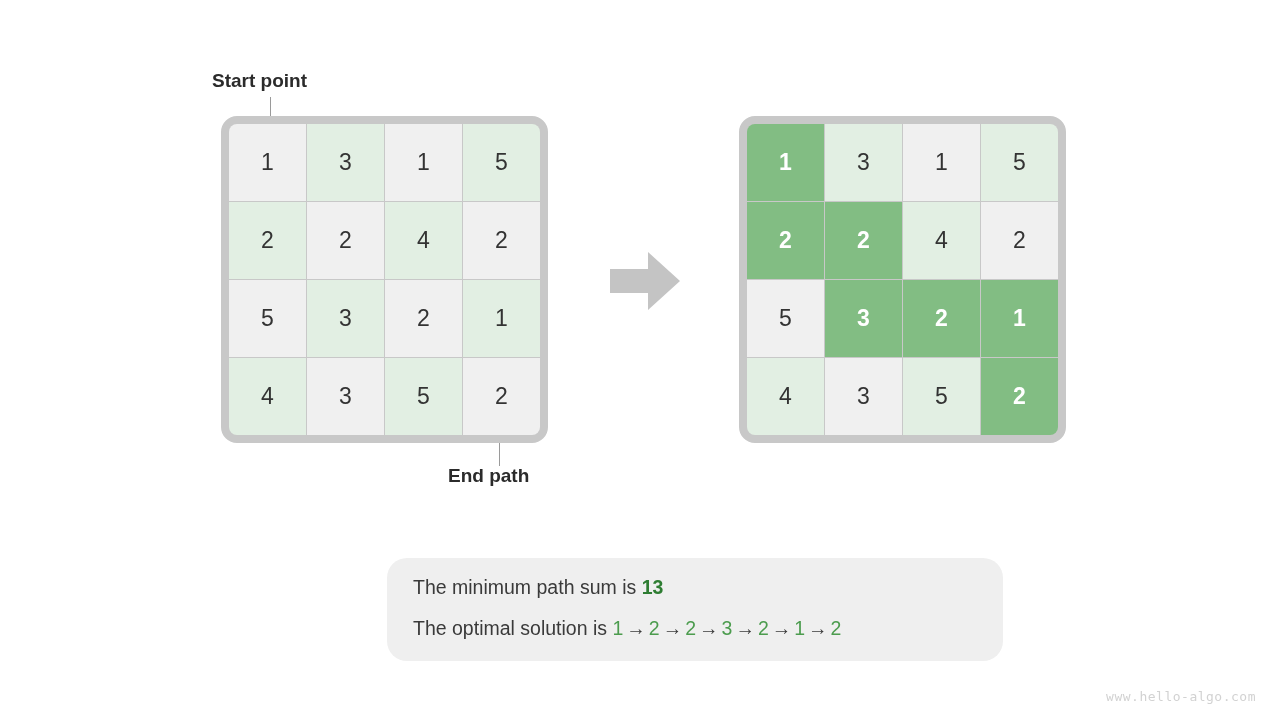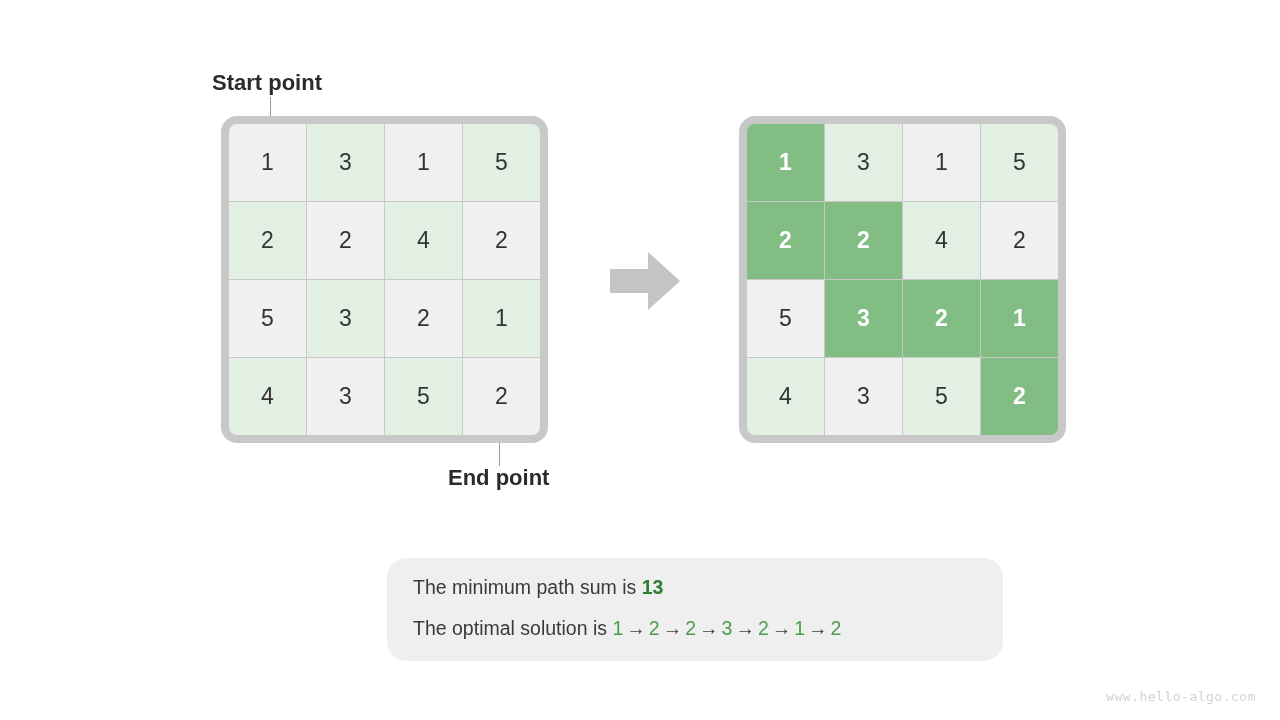--- a/index.html
+++ b/index.html
@@ -14,21 +14,21 @@
     overflow: hidden;
     font-family: "Liberation Sans", sans-serif;
     -webkit-font-smoothing: antialiased;
   }
 
   
   .point-label {
     position: absolute;
     font-family: "Liberation Sans", sans-serif;
     font-weight: bold;
-    font-size: 22px;
+    font-size: 19px;
     color: #2b2b2b;
     white-space: nowrap;
   }
   #start-label { left: 212px; top: 70px; }
   #end-label   { left: 448px; top: 465px; }
 
   .leader-line {
     position: absolute;
     width: 1px;
     background: #9a9a9a;
@@ -118,21 +118,21 @@
     letter-spacing: 0.5px;
     margin-left: 18px;
   }
 </style>
 </head>
 <body>
 
 <div id="start-label" class="point-label">Start point</div>
 <div id="start-leader" class="leader-line"></div>
 
-<div id="end-label" class="point-label">End point</div>
+<div id="end-label" class="point-label">End path</div>
 <div id="end-leader" class="leader-line"></div>
 
 <div id="grid-left" class="grid-frame">
     <div class="cell plain">1</div>
     <div class="cell tint">3</div>
     <div class="cell plain">1</div>
     <div class="cell tint">5</div>
     <div class="cell tint">2</div>
     <div class="cell plain">2</div>
     <div class="cell tint">4</div>

